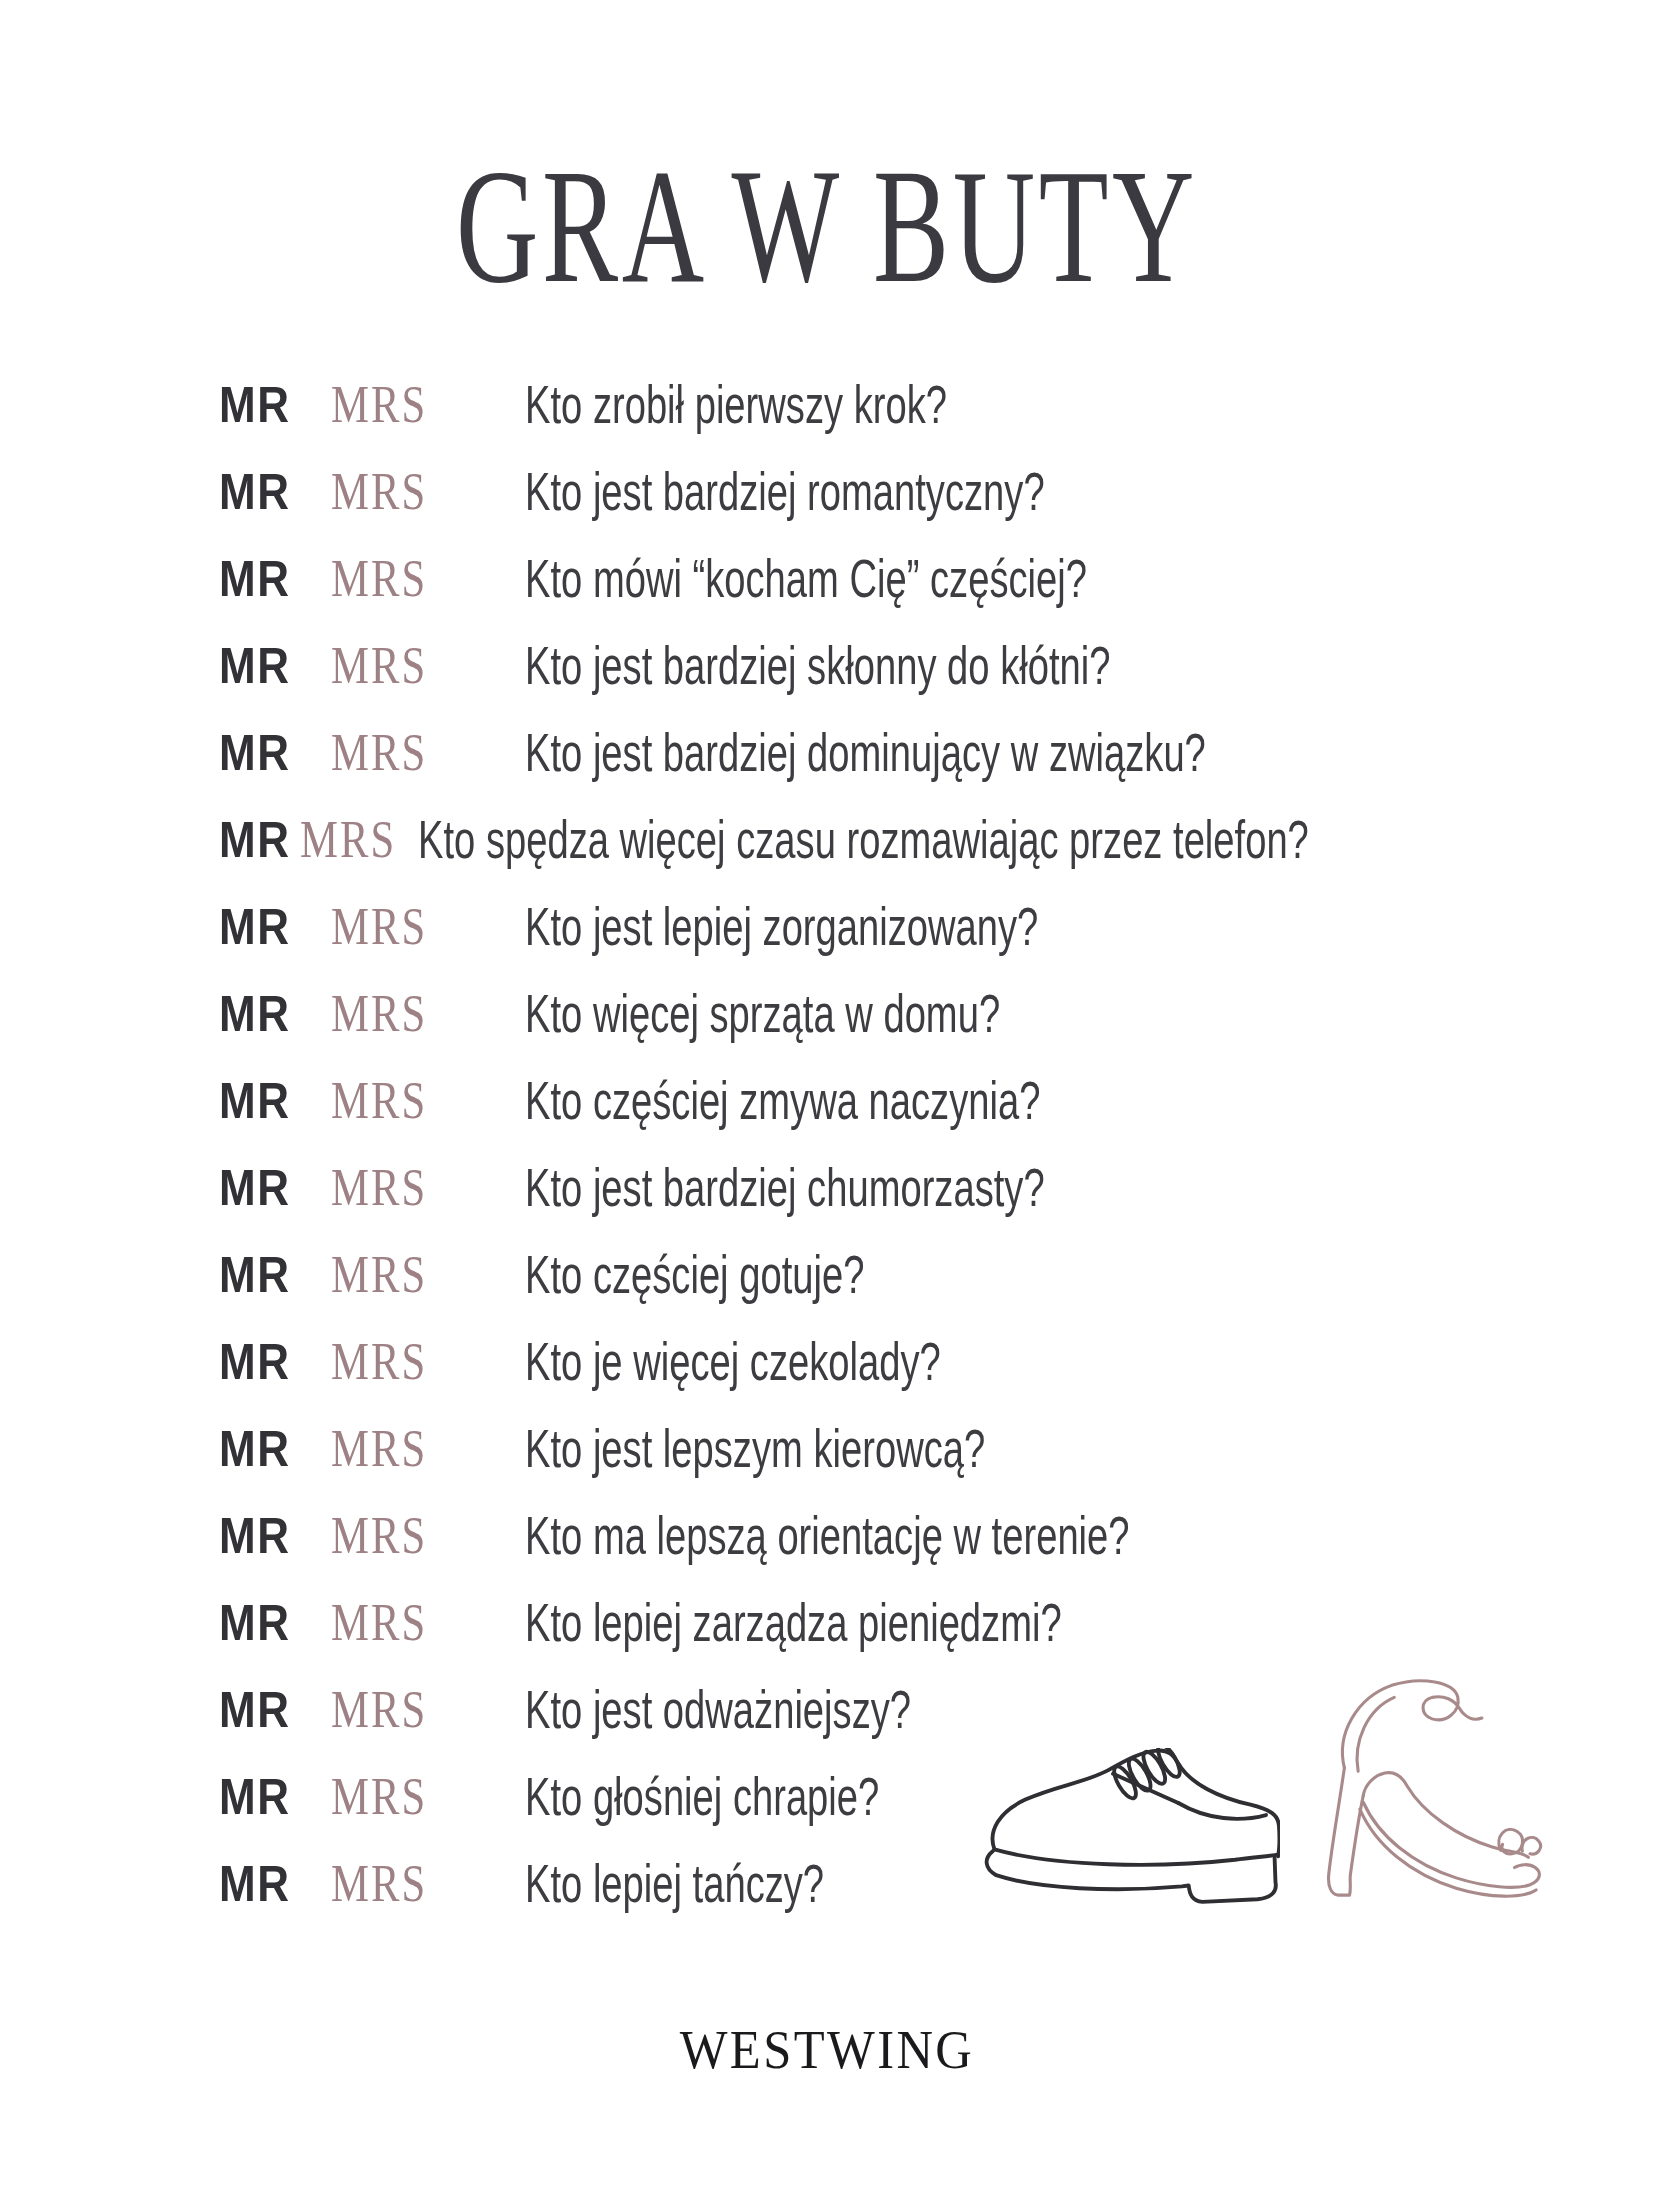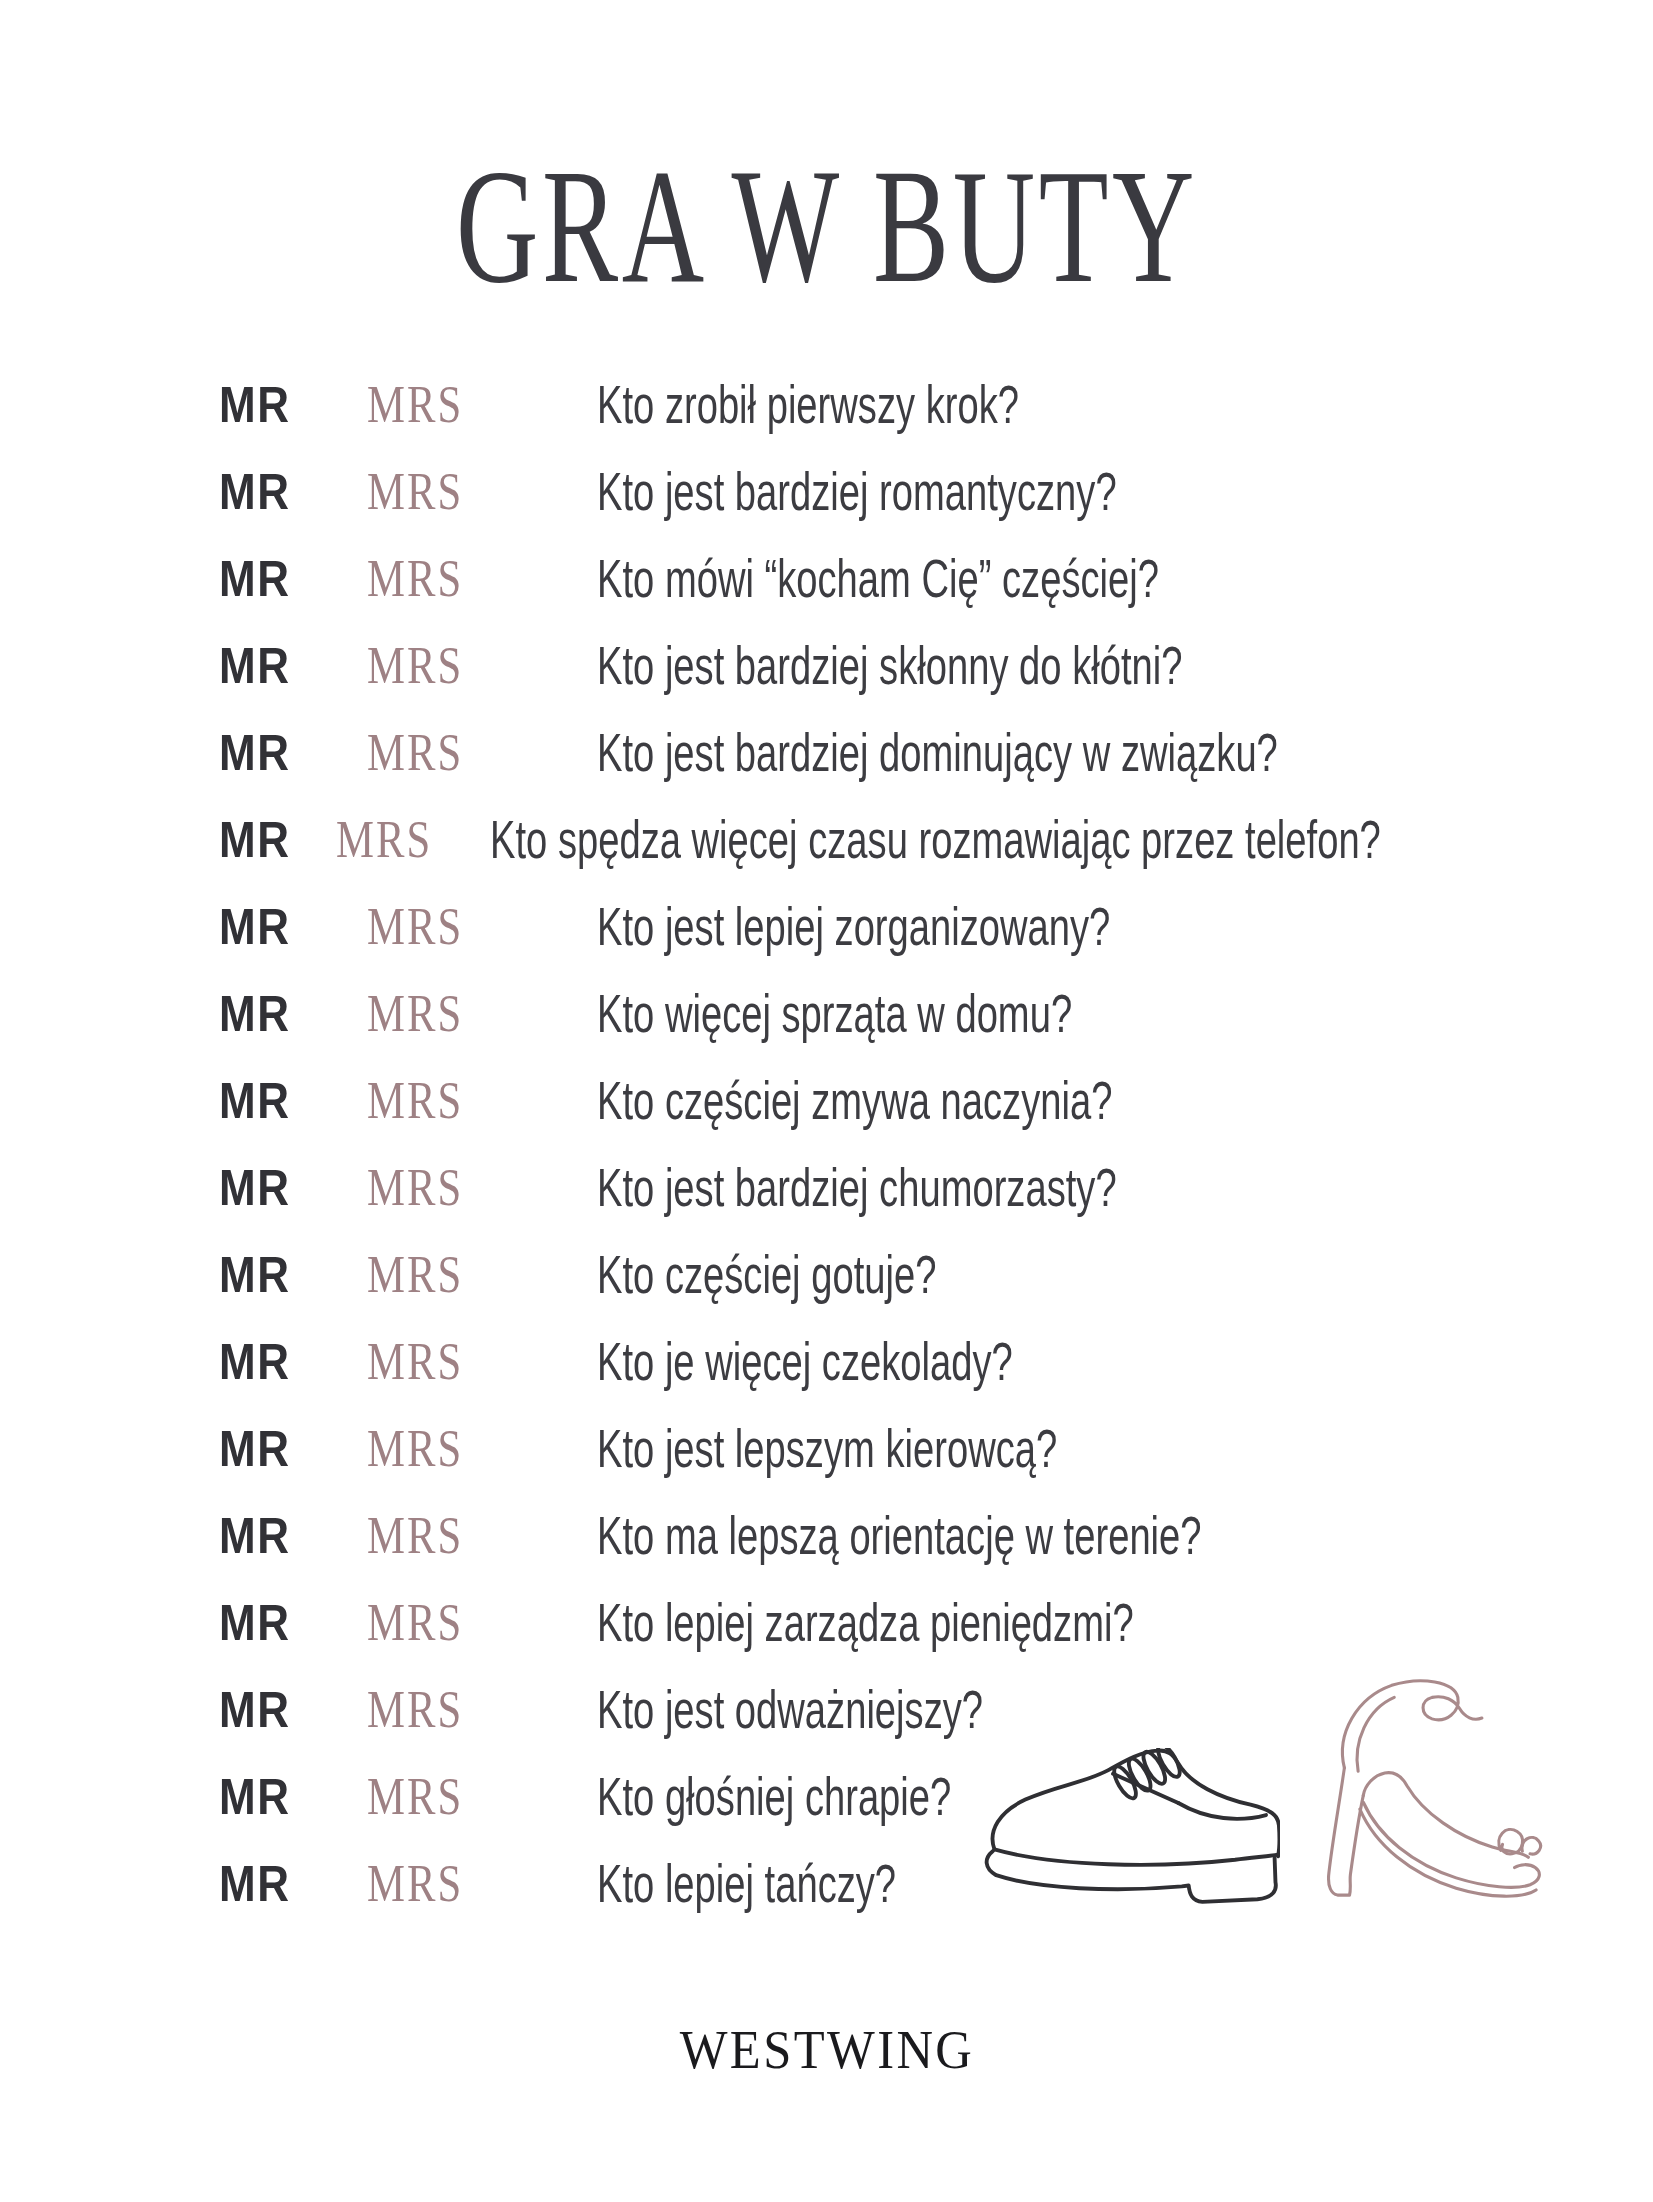--- a/index.html
+++ b/index.html
@@ -40,21 +40,20 @@
 
   
   .list{
     position:absolute;
     left:219px;top:361px;right:52px;
   }
   .row{
     height:87px;
     display:flex;
     align-items:center;
-    gap:36px;
   }
   .mr{
     width:112px;
     font-family:"Liberation Sans",sans-serif;
     font-weight:700;
     font-size:50px;
     letter-spacing:1.7px;
     color:var(--mr-text);
     transform:scaleX(0.88);
     transform-origin:left center;

